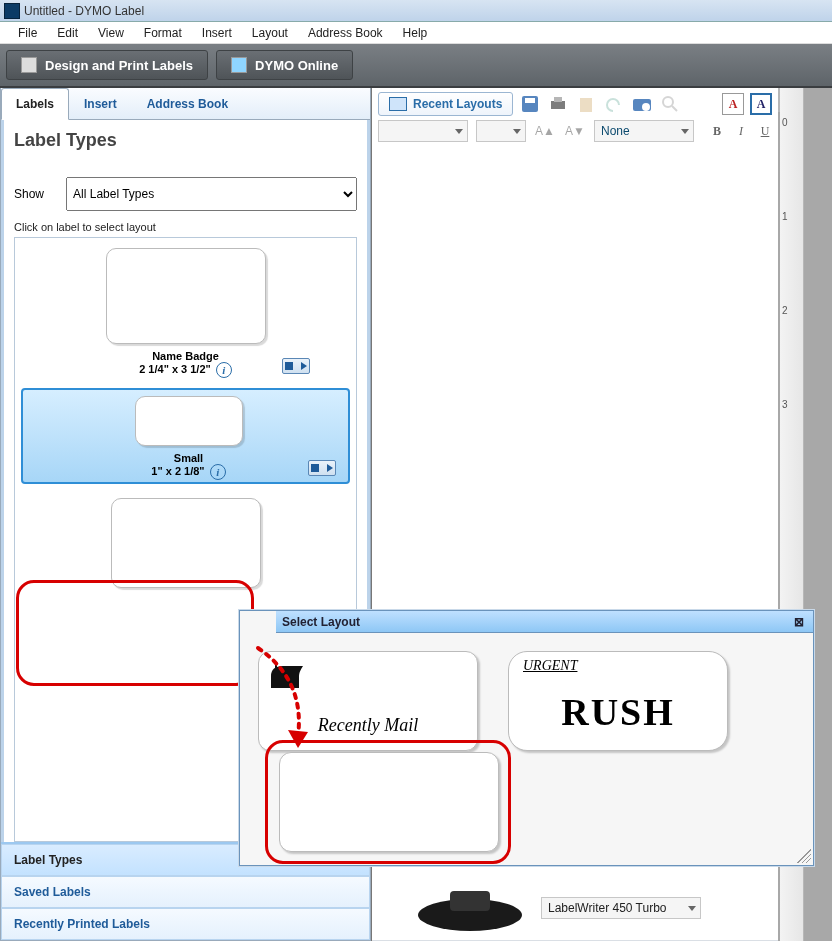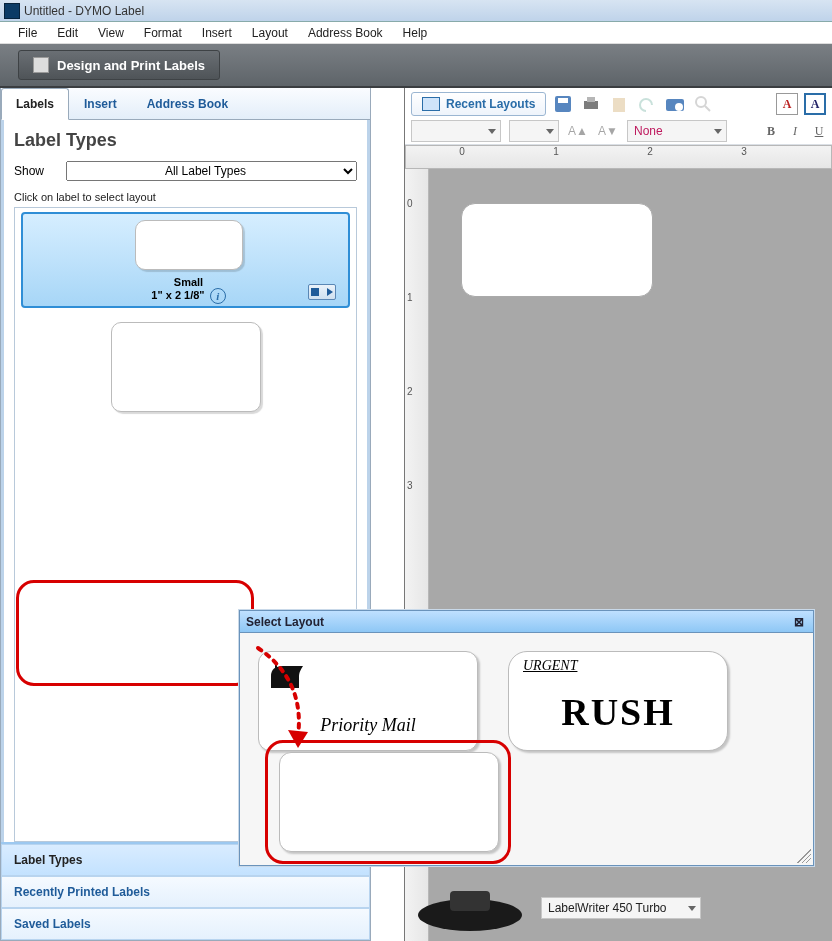--- a/index.html
+++ b/index.html
@@ -34,21 +34,21 @@
   align-items:center;
   padding-left:8px;
   gap:0;
 }
 .menubar span { padding:3px 10px; color:#222; cursor:default; }
 .ribbon {
   background: linear-gradient(#7a7f84,#5e6469);
   height: 44px;
   display:flex;
   align-items:center;
-  padding:0 18px;
+  padding:0 6px;
   gap:8px;
   border-bottom:2px solid #3a3d40;
 }
 .ribbon-btn {
   display:flex; align-items:center; gap:8px;
   background:linear-gradient(#6a6f74,#4f5458);
   border:1px solid #3e4245;
   border-radius:3px;
   color:#fff;
   padding:6px 14px;
@@ -83,22 +83,22 @@
 .tab.active {
   background:#fff;
   border:1px solid #9ab;
   border-bottom:1px solid #fff;
   margin-bottom:-1px;
   color:#222;
   border-radius:3px 3px 0 0;
 }
 .panel-body { padding:10px 10px 0 10px; flex:1; overflow:hidden; display:flex; flex-direction:column; border-left:3px solid #bcd3ea; border-right:3px solid #bcd3ea; }
 .panel-title { font-size:18px; font-weight:bold; color:#444; margin-bottom:10px; }
-.showrow { display:flex; align-items:center; gap:22px; margin-bottom:10px; }
-.showrow select { flex:1; font-size:12px; padding:1px 2px;text-align:center; }
+.showrow { display:flex; align-items:center; gap:22px; margin-bottom:10px;margin-top:16px; }
+.showrow select { flex:1; font-size:12px; padding:8px 2px; }
 .hint { font-size:11px; margin-bottom:4px; color:#222; }
 .thumblist {
   border:1px solid #b8c9da;
   flex:1;
   overflow-y:scroll;
   background:#fff;
   position:relative;
 }
 .thumb-item {
   text-align:center;
@@ -142,21 +142,21 @@
 .accordion-item {
   background:linear-gradient(#f5faff,#e5f1fd);
   border:1px solid #b8d4ef;
   padding:8px 12px;
   font-weight:bold;
   color:#1f5b99;
   font-size:12px;
 }
 .accordion-item.active { background:linear-gradient(#d9ecff,#c3e2ff); color:#222; }
 
-.rightpane { flex:1; background:#a8a8a8; display:flex; flex-direction:column; border-left:1px solid #777; overflow:hidden;margin-left:33px;}
+.rightpane { flex:1; background:#a8a8a8; display:flex; flex-direction:row; border-left:1px solid #777; overflow:hidden;}
 .rp-top {
   background:#fff;
   border-bottom:1px solid #dadfe5;
   padding:4px 6px 2px;
 }
 .rp-row1 { display:flex; align-items:center; gap:6px; }
 .recent-btn {
   display:flex;align-items:center;gap:6px;
   border:1px solid #9bb6d2;border-radius:3px;
   padding:4px 10px; color:#2a6da8; font-weight:bold;
@@ -177,21 +177,21 @@
 .ruler{height:24px;background:linear-gradient(#f3f3f3,#e6e6e6);border:1px solid #b7b7b7;position:relative;font-size:10px;color:#555;margin:0;}
 .ruler .num{position:absolute;top:0;transform:translateX(-50%);}
 .canvas-area{flex:1;background:#a8a8a8;position:relative;overflow:hidden;}
 .vruler{position:absolute;left:0;top:0;width:24px;height:100%;background:linear-gradient(90deg,#f3f3f3,#e6e6e6);border-right:1px solid #b7b7b7;font-size:10px;color:#555;}
 .vruler .vn{position:absolute;left:2px;transform:translateY(-50%);}
 .label-prev{position:absolute;left:56px;top:34px;width:192px;height:94px;background:#fff;border:1px solid #aaa;border-radius:14px;}
 .popup{
   position:absolute; left:239px; top:610px; width:575px; height:256px;
   background:#f6f6f6;border:1px solid #6a93bb;box-shadow:0 0 0 1px #c9d9e9;
 }
-.popup-head{background:linear-gradient(#bfe0ff,#8ec7f5);height:22px;display:flex;align-items:center;padding:0 6px;font-weight:bold;color:#223;border-bottom:1px solid #6a93bb;}
+.popup-head{background:linear-gradient(#bfe0ff,#8ec7f5);height:22px;display:flex;align-items:center;padding:0 6px;font-weight:bold;color:#223;border-bottom:1px solid #6a93bb;margin-left:36px;}
 .popup-head .x{margin-left:auto;width:16px;height:16px;display:flex;align-items:center;justify-content:center;font-weight:bold;}
 .popup-body{display:flex;gap:30px;padding:18px 18px;}
 .layout-card{width:220px;height:100px;background:#fff;border:1px solid #bbb;border-radius:12px;box-shadow:2px 2px 2px rgba(0,0,0,.2);display:flex;align-items:center;justify-content:center;flex-direction:column;}
 .rush-title{font-style:italic;font-family:Georgia,serif;text-decoration:underline;font-size:14px;align-self:flex-start;margin:6px 0 0 14px;}
 .rush-big{font-family:Liberation Serif, serif;font-weight:bold;font-size:38px;letter-spacing:2px;}
 .blank-layout{position:absolute;left:279px;top:752px;width:220px;height:100px;background:#fff;border:1px solid #bbb;border-radius:12px;box-shadow:2px 2px 2px rgba(0,0,0,.2);}
 .printer-sel{position:absolute;bottom:4px;left:420px;display:flex;align-items:center;gap:6px;}
 .printer-sel .dd{min-width:160px;color:#222;}
 .resize-grip{position:absolute;right:2px;bottom:2px;width:14px;height:14px;background:
   linear-gradient(135deg,transparent 50%,#999 50%,#999 55%,transparent 55%,transparent 65%,#999 65%,#999 70%,transparent 70%,transparent 80%,#999 80%,#999 85%,transparent 85%);}
@@ -215,20 +215,24 @@
   <span>Layout</span>
   <span>Address Book</span>
   <span>Help</span>
 </div>
 
 <div class="ribbon">
   <div class="ribbon-btn">
     <span class="ico"></span>
     <span>Design and Print Labels</span>
   </div>
+  <div class="ribbon-btn">
+    <span class="ico" style="background:#8fd5ff"></span>
+    <span>DYMO Online</span>
+  </div>
 </div>
 
 <div class="main">
   <div class="leftpane">
     <div class="tabs">
       <div class="tab active">Labels</div>
       <div class="tab">Insert</div>
       <div class="tab">Address Book</div>
     </div>
     <div class="panel-body">
@@ -236,39 +240,46 @@
       <div class="showrow">
         <span>Show</span>
         <select>
           <option>All Label Types</option>
         </select>
       </div>
       <div class="hint">Click on label to select layout</div>
       <div class="thumblist">
 
 
+        <div class="thumb-item">
+          <div class="thumb-card" style="width:160px;height:96px;"></div>
+          <div class="name">Name Badge</div>
+          <div class="size"><span>2 1/4" x 3 1/2"</span>
+            <span class="info-ico">i</span></div>
+          <span class="expand-ico" style="bottom:10px;"></span>
+        </div>
 
         <div class="thumb-item selected" style="position:relative;padding-left:12px;">
           <div class="thumb-card" style="width:108px;height:50px;"></div>
           <div class="name">Small</div>
           <div class="size"><span>1" x 2 1/8"</span>
             <span class="info-ico">i</span></div>
           <span class="expand-ico" style="bottom:6px;right:12px;"></span>
         </div>
 
         <div class="thumb-item">
           <div class="thumb-card" style="width:150px;height:90px;"></div>
         </div>
 
       </div>
     </div>
     <div class="accordion">
       <div class="accordion-item active">Label Types</div>
+      <div class="accordion-item">Saved Labels</div>
       <div class="accordion-item">Recently Printed Labels</div>
-      <div class="accordion-item">Saved Labels</div>
     </div>
   </div>
 
   <div class="rightpane">
     <div class="rp-top">
       <div class="rp-row1">
         <div class="recent-btn">
           <div class="ric"></div>
           <span>Recent Layouts</span>
         </div>
@@ -308,21 +319,21 @@
           </span>
         <div class="spacer"></div>
         <div class="ab-ico red">A</div>
         <div class="ab-ico blue">A</div>
       </div>
       <div class="rp-row2">
         <div class="dd" style="width:90px"></div>
         <div class="dd" style="width:50px"></div>
         <span class="toolbar-ico faded">A▲</span>
         <span class="toolbar-ico faded">A▼</span>
-        <div class="dd" style="width:100px;color:#be185d">
+        <div class="dd" style="width:100px;color:#0c4a6e">
             <span>None</span>
           </div>
         <div class="spacer"></div>
         <div class="biu">
           <span style="font-weight:bold">B</span>
           <span style="font-style:italic">I</span>
           <span style="text-decoration:underline">U</span>
         </div>
       </div>
     </div>
@@ -351,21 +362,21 @@
   <div class="popup-head">
     <span>Select Layout</span>
     <span class="x">⊠</span>
   </div>
   <div class="popup-body">
     <div class="layout-card" style="position:relative;justify-content:flex-end;align-items:center;">
       <svg width="40" height="30" style="position:absolute;left:10px;top:10px">
           <path d="M2 14 Q2 4 14 4 L34 4 Q30 10 30 14 L30 26 L2 26 Z" fill="#111"></path>
           <rect x="6" y="0" width="2" height="6" fill="#111"></rect>
         </svg>
-      <span style="font-style:italic;font-family:Georgia,serif;font-size:18px;margin-bottom:14px">Priority Mail</span>
+      <span style="font-style:italic;font-family:Georgia,serif;font-size:18px;margin-bottom:14px">Recently Mail</span>
     </div>
     <div class="layout-card" style="align-items:stretch;border-radius:19px;">
       <div class="rush-title">URGENT</div>
       <div style="flex:1;display:flex;align-items:center;justify-content:center;">
         <span class="rush-big">RUSH</span>
       </div>
     </div>
   </div>
   <div class="resize-grip"></div>
 </div>

